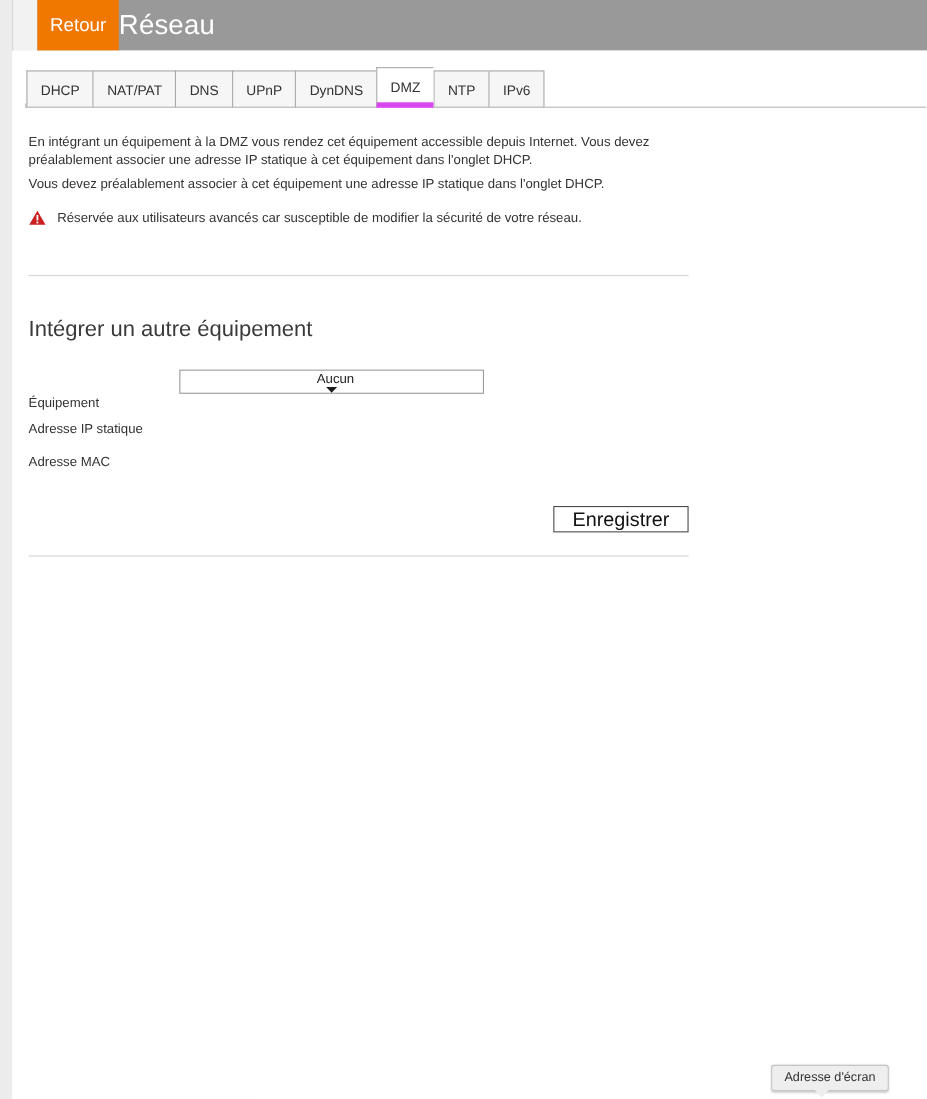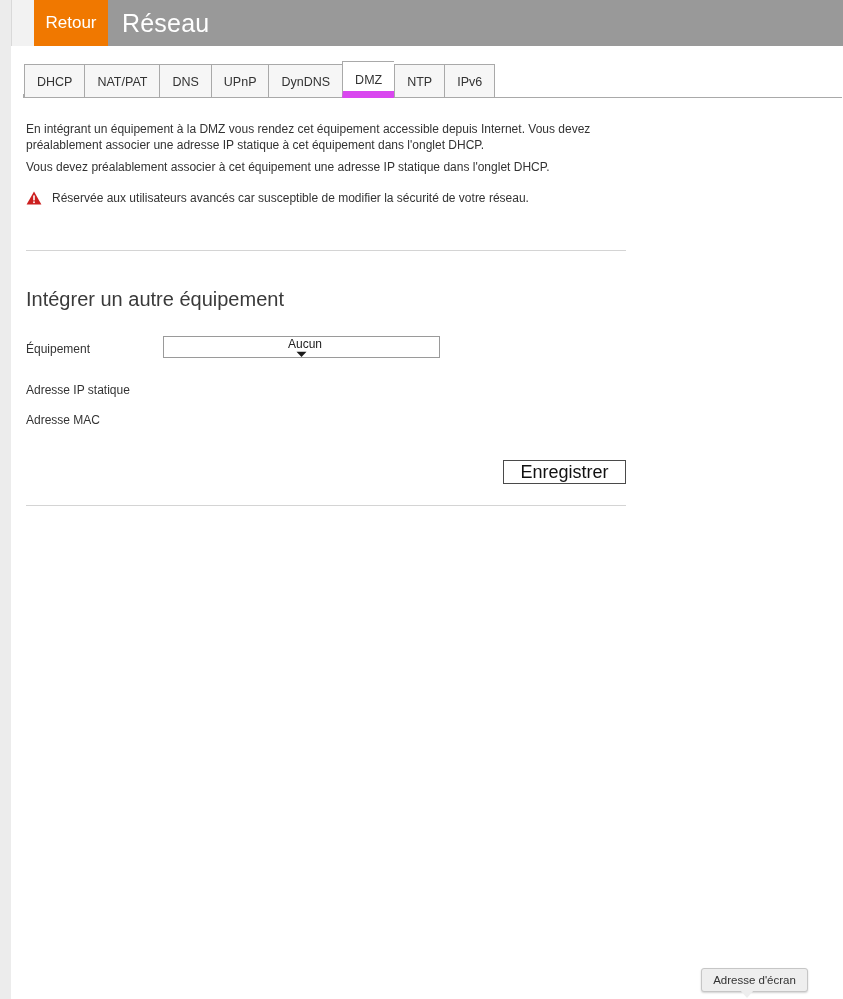--- a/index.html
+++ b/index.html
@@ -55,21 +55,20 @@
     align-items: center;
     justify-content: center;
     cursor: pointer;
     user-select: none;
   }
   .header-title {
     color: #ffffff;
     font-size: 25px;
     display: flex;
     align-items: center;
-    padding-left: 14px;
     letter-spacing: 0.2px;
   }
 
   
   .tabbar {
     position: absolute;
     left: 11px;
     top: 46px;
     width: 832px;
     height: 52px;
@@ -95,21 +94,21 @@
     box-sizing: border-box;
     cursor: pointer;
     white-space: nowrap;
   }
   .tab:first-child { }
   .tab.last { border-right: 1px solid #a9a9a9; }
   .tab.active {
     background: #ffffff;
     height: 37px;
     line-height: 37px;
-    border-bottom: 7px solid #d946ef;
+    border-bottom: 5px solid #d946ef;
     position: relative;
     z-index: 3;
   }
   .tab-underline {
     position: absolute;
     left: 13px;
     top: 51px;
     width: 818px;
     height: 1px;
     background: #a9a9a9;
@@ -176,21 +175,21 @@
     font-size: 20px;
     color: #3a3a3a;
   }
 
   .field-label {
     position: absolute;
     left: 15px;
     font-size: 12px;
     color: #333333;
   }
-  #lbl-equipement { top: 244px; text-align: right; }
+  #lbl-equipement { top: 261px; text-align: right; }
   #lbl-ip { top: 285px; }
   #lbl-mac { top: 315px; }
 
   .select-wrap {
     position: absolute;
     left: 152px;
     top: 238px;
     width: 277px;
     height: 22px;
     border: 1px solid #9a9a9a;

